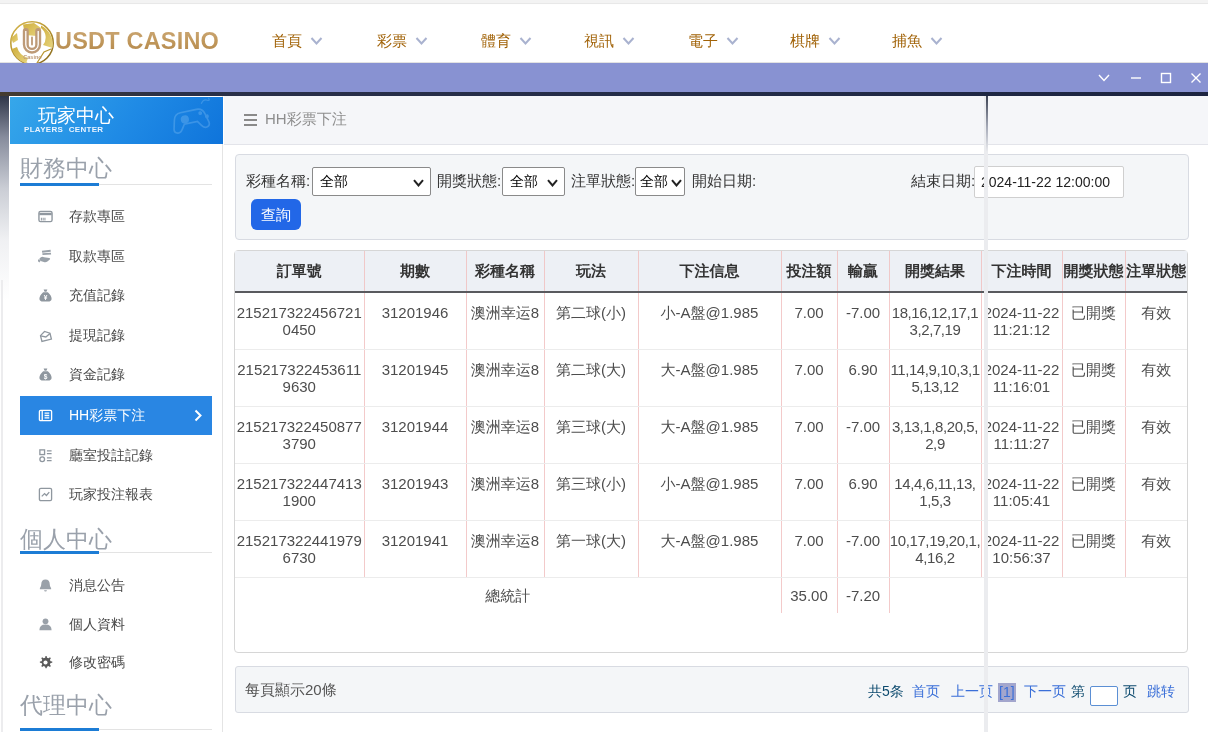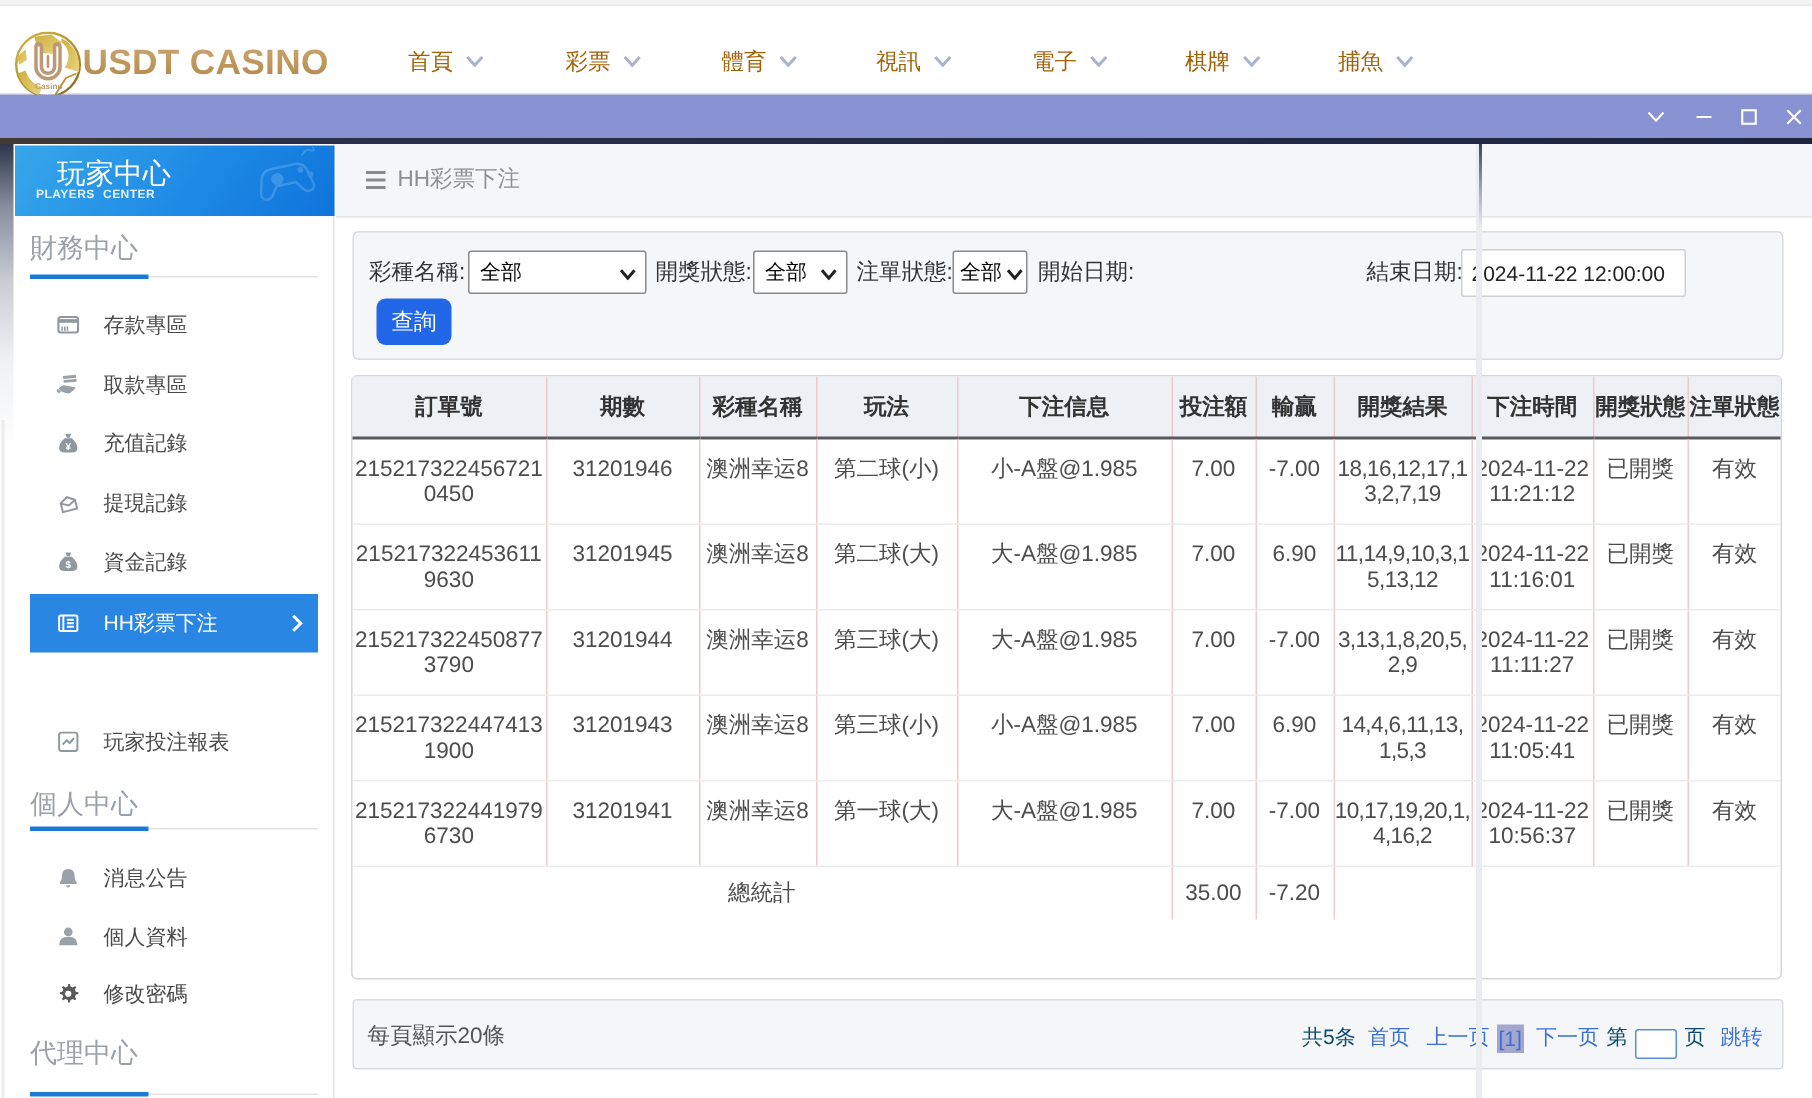--- a/index.html
+++ b/index.html
@@ -28,21 +28,21 @@
   background:linear-gradient(125deg,#36a7ea 0%, #1f8ae5 55%, #0f74db 100%); }
 #sh-title { left:13px; top:6px; color:#fff; font-size:19px;margin-left:15px; }
 #sh-sub { left:14px; top:28px; color:#e8f3ff; font-size:8px; font-weight:bold; letter-spacing:0.3px; word-spacing:3px; }
 #leftshadow { left:0; top:96px; width:9px; height:205px;
   background:linear-gradient(180deg, rgba(18,26,48,0.88) 0%, rgba(35,45,75,0.55) 20%, rgba(80,90,115,0.3) 45%, rgba(150,156,172,0.15) 70%, rgba(255,255,255,0) 100%); }
 #leftline { left:1px; top:280px; width:2px; height:452px; background:#ececee; }
 #rightstrip { position:absolute; right:0; top:96px; width:4px; height:636px; background:#ebecef; z-index:5; }
 #rightshadow { right:0; top:96px; width:2.5px; height:56px; z-index:6;
   background:linear-gradient(180deg, rgba(16,24,44,0.8) 0%, rgba(60,70,100,0.4) 55%, rgba(235,236,239,0) 100%); }
 
-.sectitle { left:20px; font-size:18px; color:#9aa1ab; }
+.sectitle { left:20px; font-size:23px; color:#9aa1ab; }
 .secline { left:20px; width:192px; height:1px; background:#e3e3e3; }
 .secline i { position:absolute; left:0; top:-1px; width:79px; height:3px; background:#1c7cd5; display:block; }
 .mi { left:0; width:223px; height:39px; }
 .mi .ic { position:absolute; left:38px; top:12px; width:15px; height:15px; color:#8f979f; }
 .mi .tx { position:absolute; left:69px; top:11px; font-size:14px; color:#4a4a4a; }
 #active { left:20px; top:396px; width:192px; height:39px; background:#2986e3; }
 #active .ic { position:absolute; left:18px; top:12px; width:15px; height:15px; color:#fff; }
 #active .tx { position:absolute; left:49px; top:11px; font-size:14px; color:#fff; }
 #active .ar { position:absolute; right:10px; top:13px; }
 
@@ -228,20 +228,31 @@
           <rect x="1.5" y="2.5" width="13" height="11" rx="1.2"></rect>
           <path d="M4.5 2.5 L4.5 13.5"></path>
           <path d="M7 5.5 h5 M7 8 h5 M7 10.5 h5"></path>
         </g>
       </svg>
     <span class="tx">HH彩票下注</span>
     <svg class="ar" width="8" height="13" viewBox="0 0 8 13">
         <path d="M1.5 1.5 L6.5 6.5 L1.5 11.5" fill="none" stroke="#fff" stroke-width="2"></path>
       </svg>
   </div>
+  <div class="mi abs" style="top:436px;">
+    <svg class="ic" viewBox="0 0 16 16">
+        <g fill="none" stroke="#8f979f" stroke-width="1.4">
+          <rect x="2" y="2" width="5" height="5"></rect>
+          <path d="M9.5 3 h5 M9.5 6 h5"></path>
+          <rect x="2" y="9.5" width="5" height="5" rx="2.5"></rect>
+          <path d="M9.5 10.5 h5 M9.5 13.5 h5"></path>
+        </g>
+      </svg>
+    <span class="tx">廳室投註記錄</span>
+    </div>
   <div class="mi abs" style="top:475px;">
     <svg class="ic" viewBox="0 0 16 16">
         <g fill="none" stroke="#8f979f" stroke-width="1.4">
           <rect x="1.5" y="1.5" width="13" height="13" rx="1.5"></rect>
           <path d="M4 10 L7 7 L9 9 L12 5.5"></path>
         </g>
       </svg>
     <span class="tx">玩家投注報表</span>
     </div>
 

